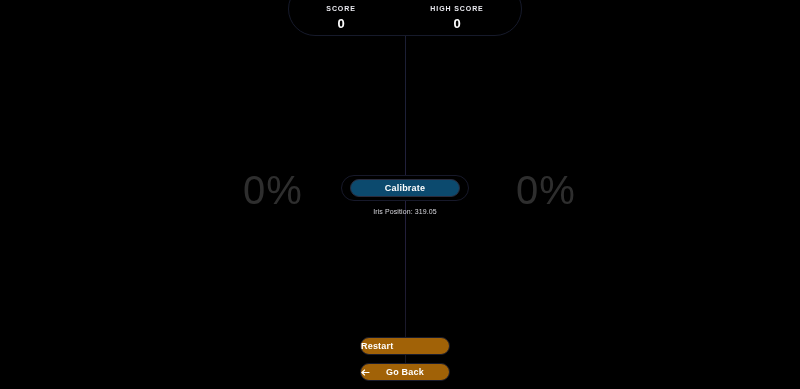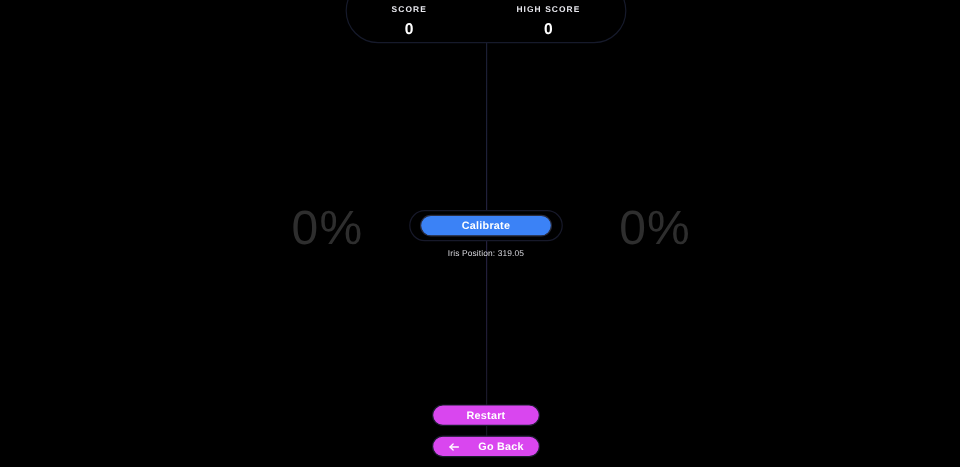--- a/index.html
+++ b/index.html
@@ -98,21 +98,21 @@
     display: flex;
     align-items: center;
     justify-content: center;
     background: #000000;
   }
   .calibrate-btn {
     width: 110px;
     height: 18px;
     border: 1px solid #2a2c3d;
     border-radius: 10px;
-    background: #3b82f6;
+    background: #0c4a6e;
     color: #ffffff;
     font-size: 9px;
     font-weight: 700;
     font-family: "Liberation Sans", sans-serif;
     display: flex;
     align-items: center;
     justify-content: center;
     padding: 0;
     cursor: pointer;
     letter-spacing: 0.2px;
@@ -129,28 +129,27 @@
   }
 
   
   .btn-bottom {
     position: absolute;
     left: 360px;
     width: 90px;
     height: 18px;
     border: 1px solid #1a1c2c;
     border-radius: 10px;
-    background: #d946ef;
+    background: #a16207;
     color: #ffffff;
     font-size: 9px;
     font-weight: 700;
     font-family: "Liberation Sans", sans-serif;
     display: flex;
     align-items: center;
-    justify-content: center;
     gap: 7px;
     cursor: pointer;
     padding: 0;
     letter-spacing: 0.2px;
   }
   .btn-restart { top: 337px; }
   .btn-goback  { top: 363px; gap: 16px; }
 
   .arrow-icon {
     display: inline-flex;

